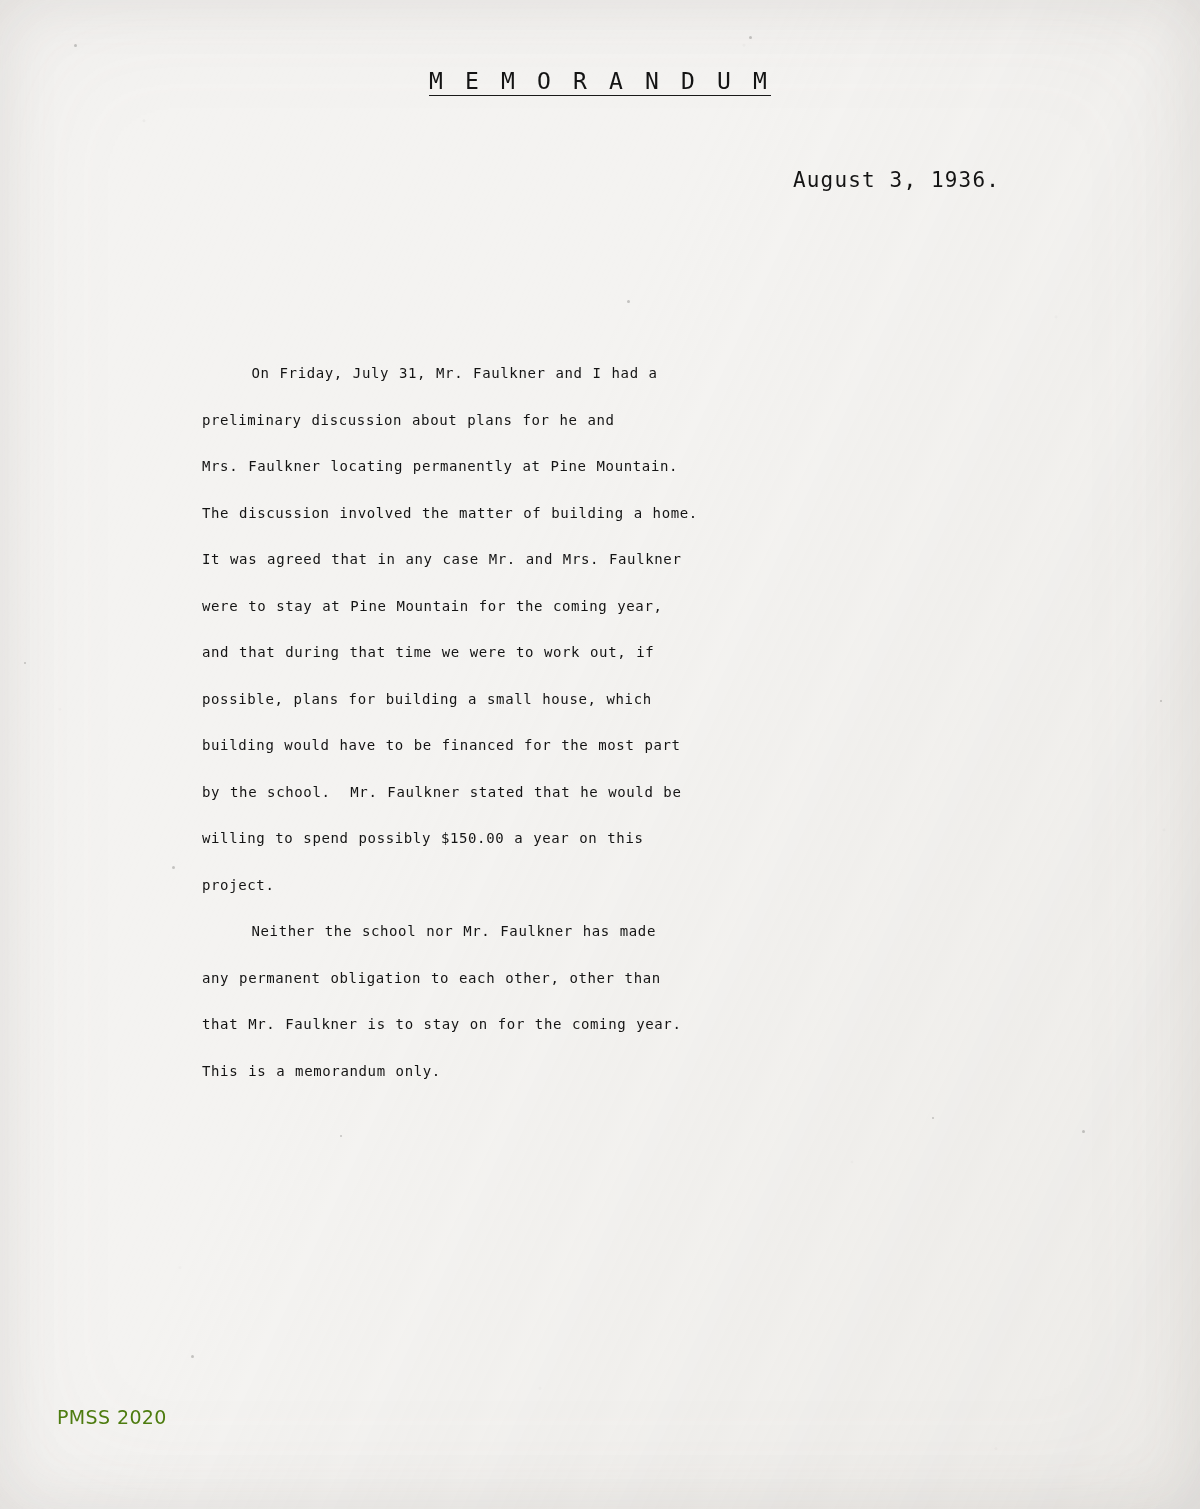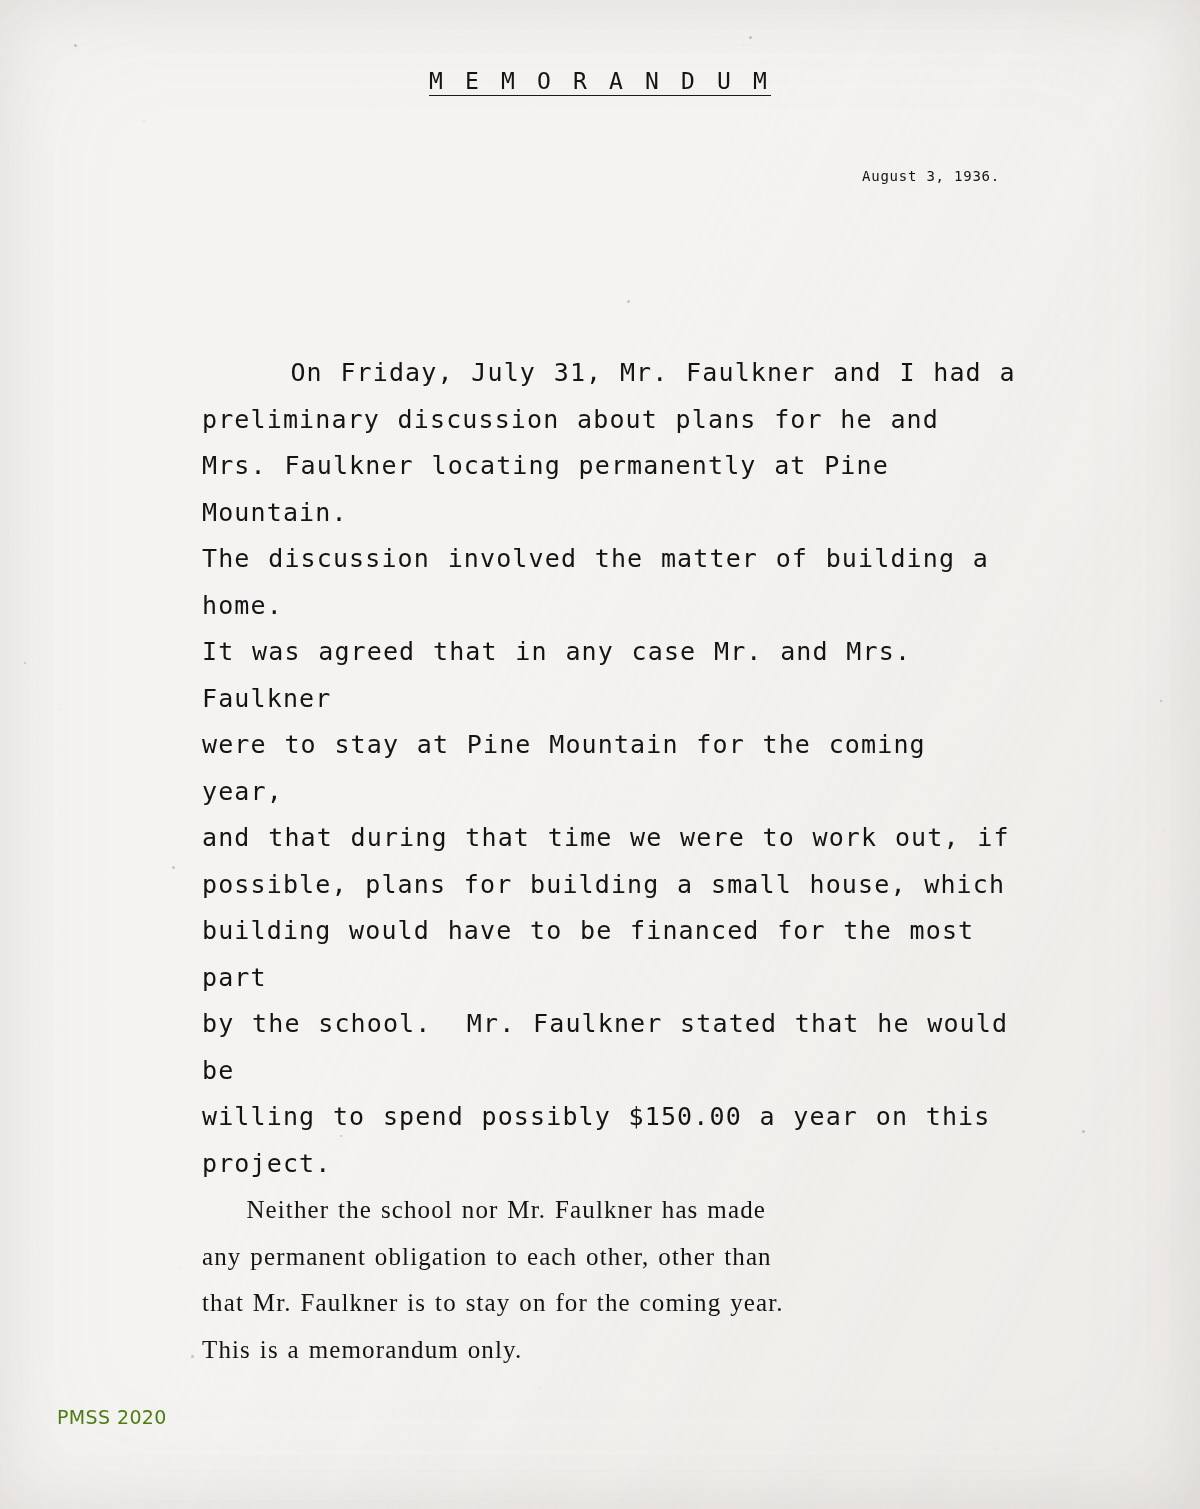--- a/index.html
+++ b/index.html
@@ -58,37 +58,37 @@
     border-bottom: 1px solid #1a1a1a;
     padding-bottom: 1px;
     display: inline-block;
   }
   .doc-date {
     position: absolute;
     top: 168px;
     left: 0;
     width: 1000px;
     text-align: right;
-    font-size: 14px;
+    font-size: 21px;
     letter-spacing: 0.055em;
   }
   .body-block {
     position: absolute;
     top: 350px;
     left: 202px;
     width: 820px;
   }
   .para {
-    font-size: 25px;
+    font-size: 14px;
     line-height: 46.5px;
     letter-spacing: 0.045em;
     white-space: pre-wrap;
     word-spacing: 0.06em;
   }
-  .para + .para { margin-top: 0; font-family: Liberation Serif, serif; }
+  .para + .para { margin-top: 0; }
   .watermark {
     position: absolute;
     left: 57px;
     top: 1406px;
     font-family: "DejaVu Sans", "Liberation Sans", sans-serif;
     font-size: 19px;
     color: #4d7c0f;
     letter-spacing: 0.02em;
   }
   .speck {

